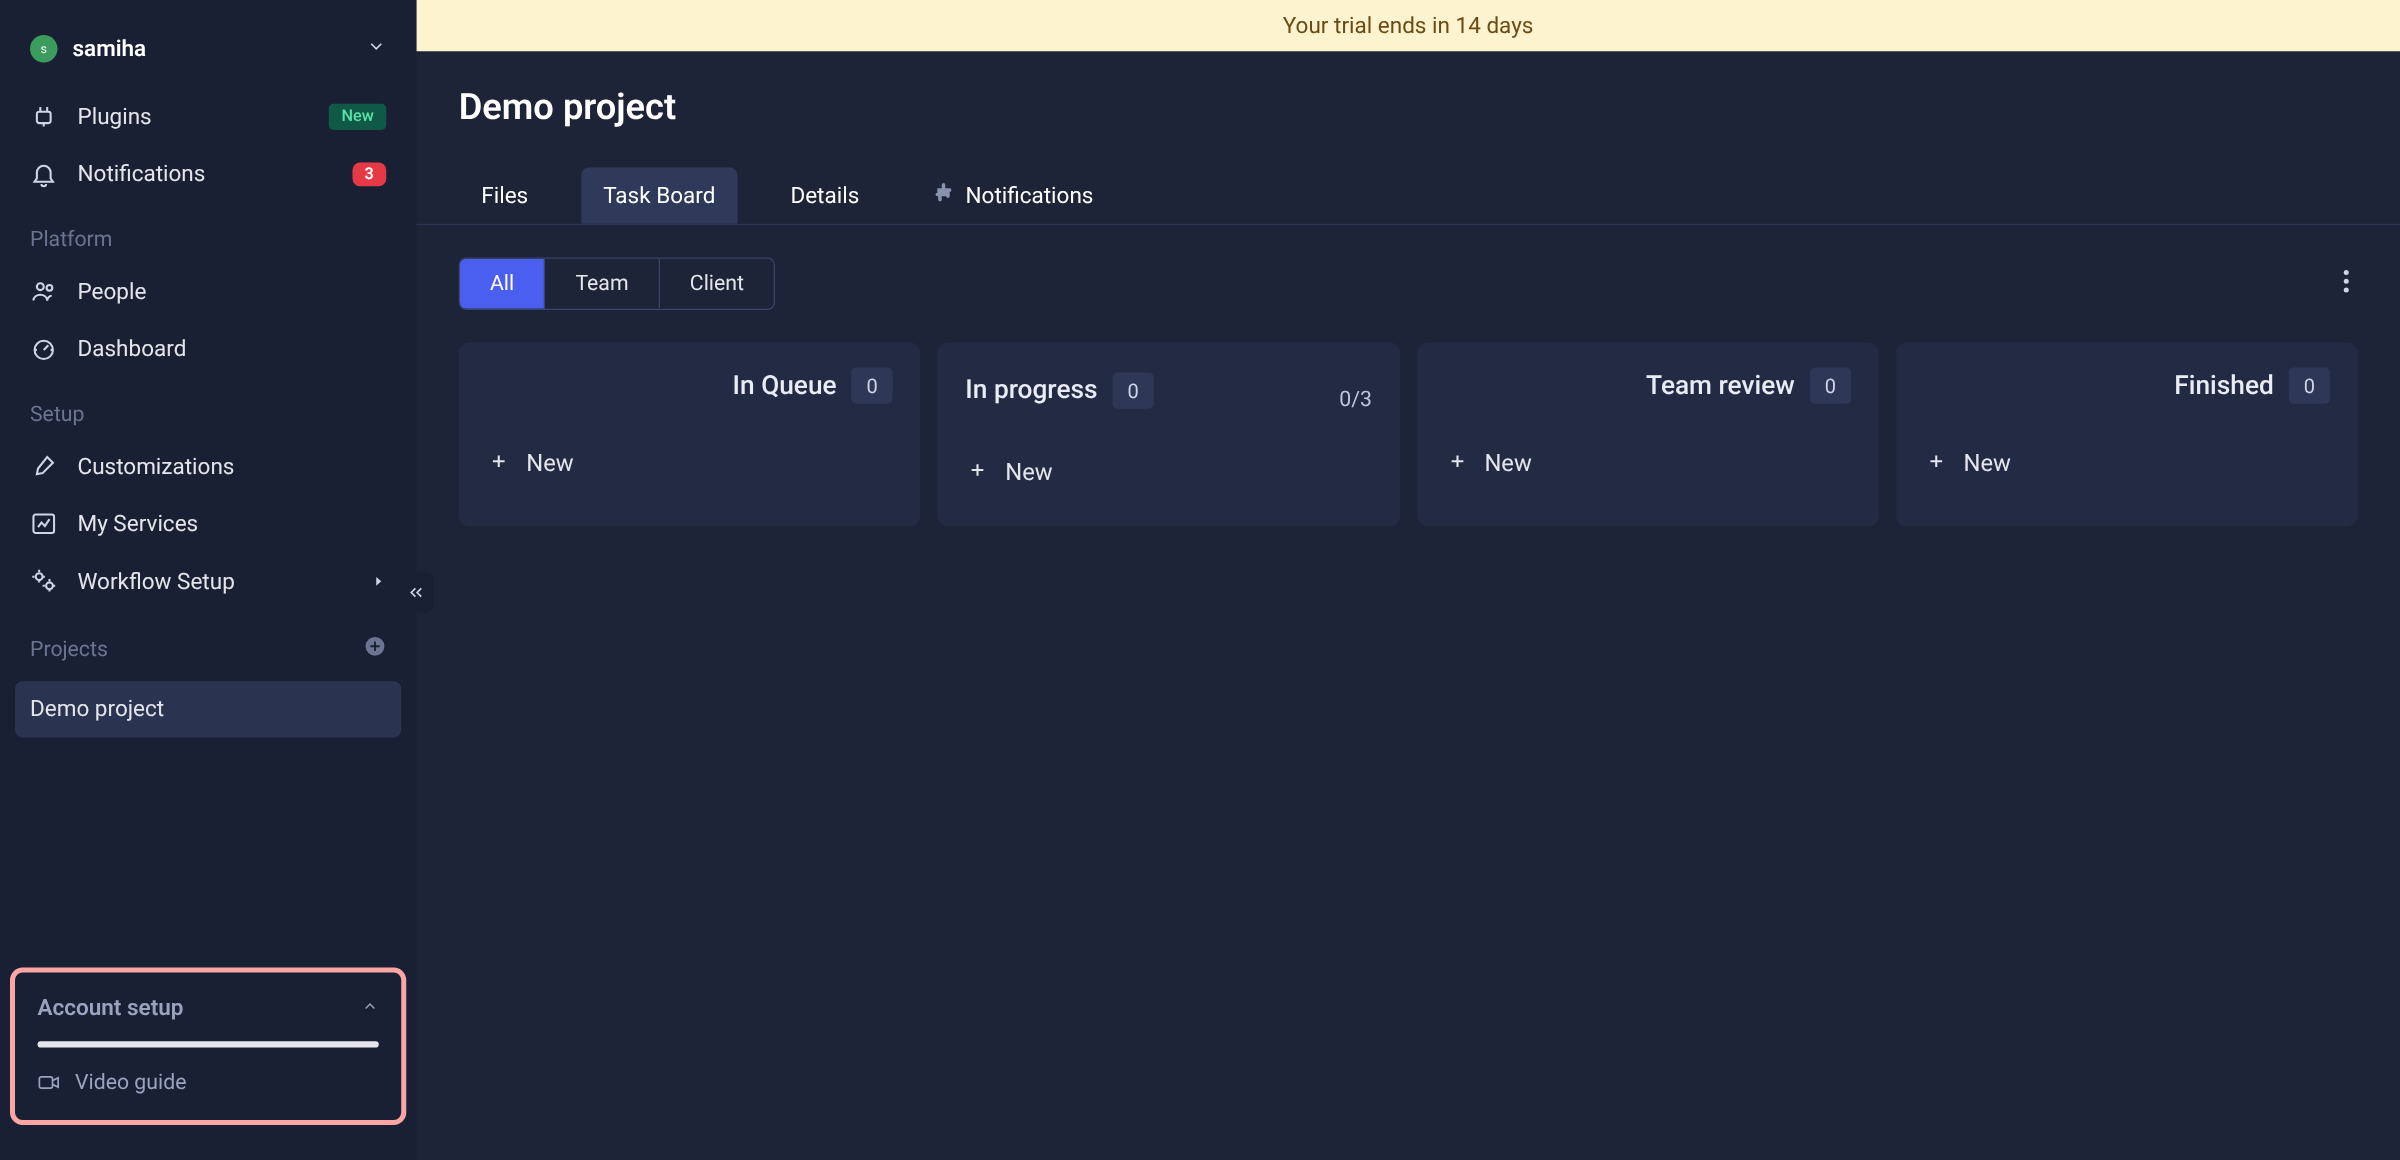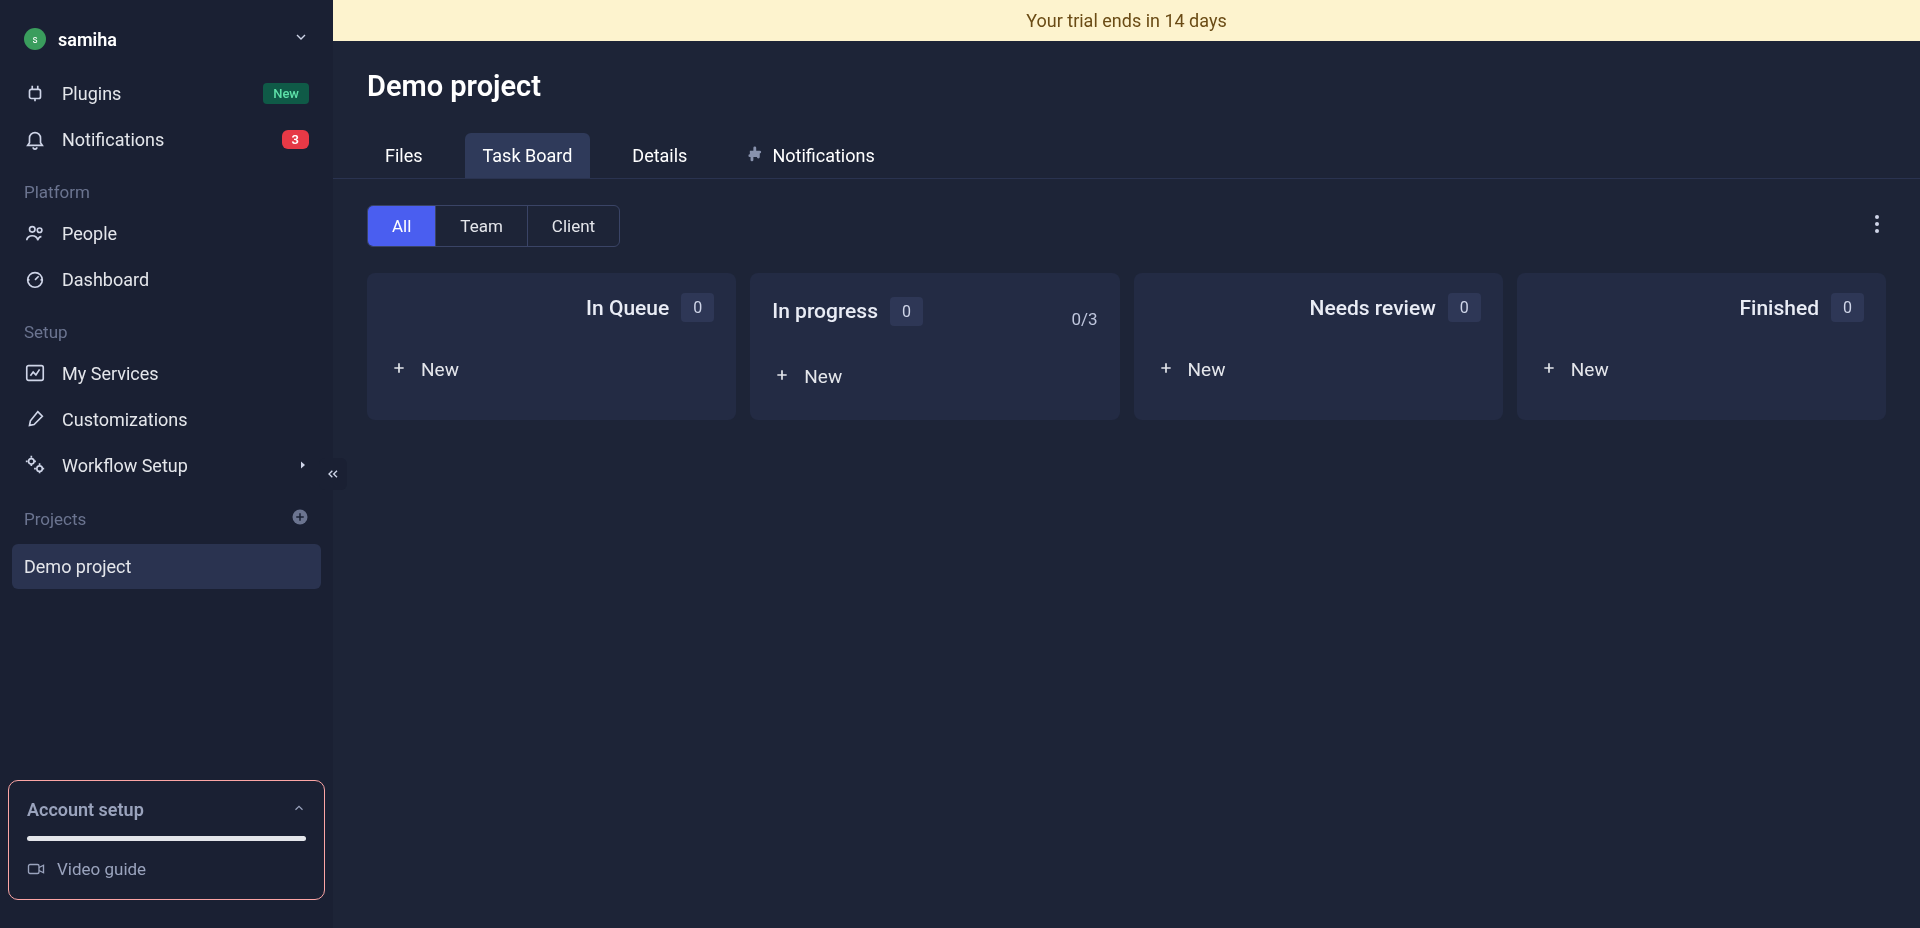--- a/index.html
+++ b/index.html
@@ -99,21 +99,21 @@
   cursor: pointer;
 }
 
 .submenu-caret svg { width: 12px; height: 12px; }
 
 .sidebar-bottom {
   margin-top: auto;
   padding: 0 8px 28px 8px;
 }
 .account-setup-card {
-  border: 1px solid #fca5a5;
+  border: 4px solid #fca5a5;
   border-radius: 10px;
   padding: 18px 18px 20px 18px;
 }
 .acct-row { display: flex; align-items: center; }
 .acct-title { color: #9aa3bd; font-size: 18px; font-weight: 600; flex: 1; }
 .progress-bar {
   height: 5px;
   background: #e4e6eb;
   border-radius: 3px;
   margin-top: 16px;
@@ -338,34 +338,34 @@
         </svg>
     </span>
     <span class="label">Dashboard</span>
   </div>
 
   <div class="section-label">Setup</div>
 
   <div class="nav-item">
     <span class="icon">
       <svg viewBox="0 0 24 24" fill="none" stroke="#cfd5e8" stroke-width="1.8">
+          <path d="M15 4l5 5-9 9-5 1 1-5 8-10z"></path>
+        </svg>
+    </span>
+    <span class="label">Customizations</span>
+  </div>
+
+  <div class="nav-item">
+    <span class="icon">
+      <svg viewBox="0 0 24 24" fill="none" stroke="#cfd5e8" stroke-width="1.8">
           <rect x="3" y="4" width="18" height="16" rx="2"></rect>
           <path d="M7 15l3-4 3 3 4-6"></path>
         </svg>
     </span>
     <span class="label">My Services</span>
-  </div>
-
-  <div class="nav-item">
-    <span class="icon">
-      <svg viewBox="0 0 24 24" fill="none" stroke="#cfd5e8" stroke-width="1.8">
-          <path d="M15 4l5 5-9 9-5 1 1-5 8-10z"></path>
-        </svg>
-    </span>
-    <span class="label">Customizations</span>
   </div>
 
   <div class="nav-item">
     <span class="icon">
       <svg viewBox="0 0 24 24" fill="none" stroke="#cfd5e8" stroke-width="1.8">
           <circle cx="8" cy="8" r="3"></circle>
           <circle cx="17" cy="16" r="3"></circle>
           <path d="M8 2v2M8 11v2M2 8h2M11 8h2"></path>
           <path d="M17 10v2M17 19v2M11 16h2M20 16h2"></path>
         </svg>
@@ -502,21 +502,21 @@
         <div class="new-btn">
           <span><svg viewBox="0 0 24 24" fill="none" stroke="#e4e6eb" stroke-width="2.5">
                 <path d="M12 5v14M5 12h14"></path>
               </svg></span>
           <span>New</span>
         </div>
       </div>
 
       <div class="col">
         <div class="col-header">
-          <span class="col-title">Needs review</span>
+          <span class="col-title">Team review</span>
           <span class="count-pill">0</span>
         </div>
         <div class="new-btn">
           <span><svg viewBox="0 0 24 24" fill="none" stroke="#e4e6eb" stroke-width="2.5">
                 <path d="M12 5v14M5 12h14"></path>
               </svg></span>
           <span>New</span>
         </div>
       </div>
 

